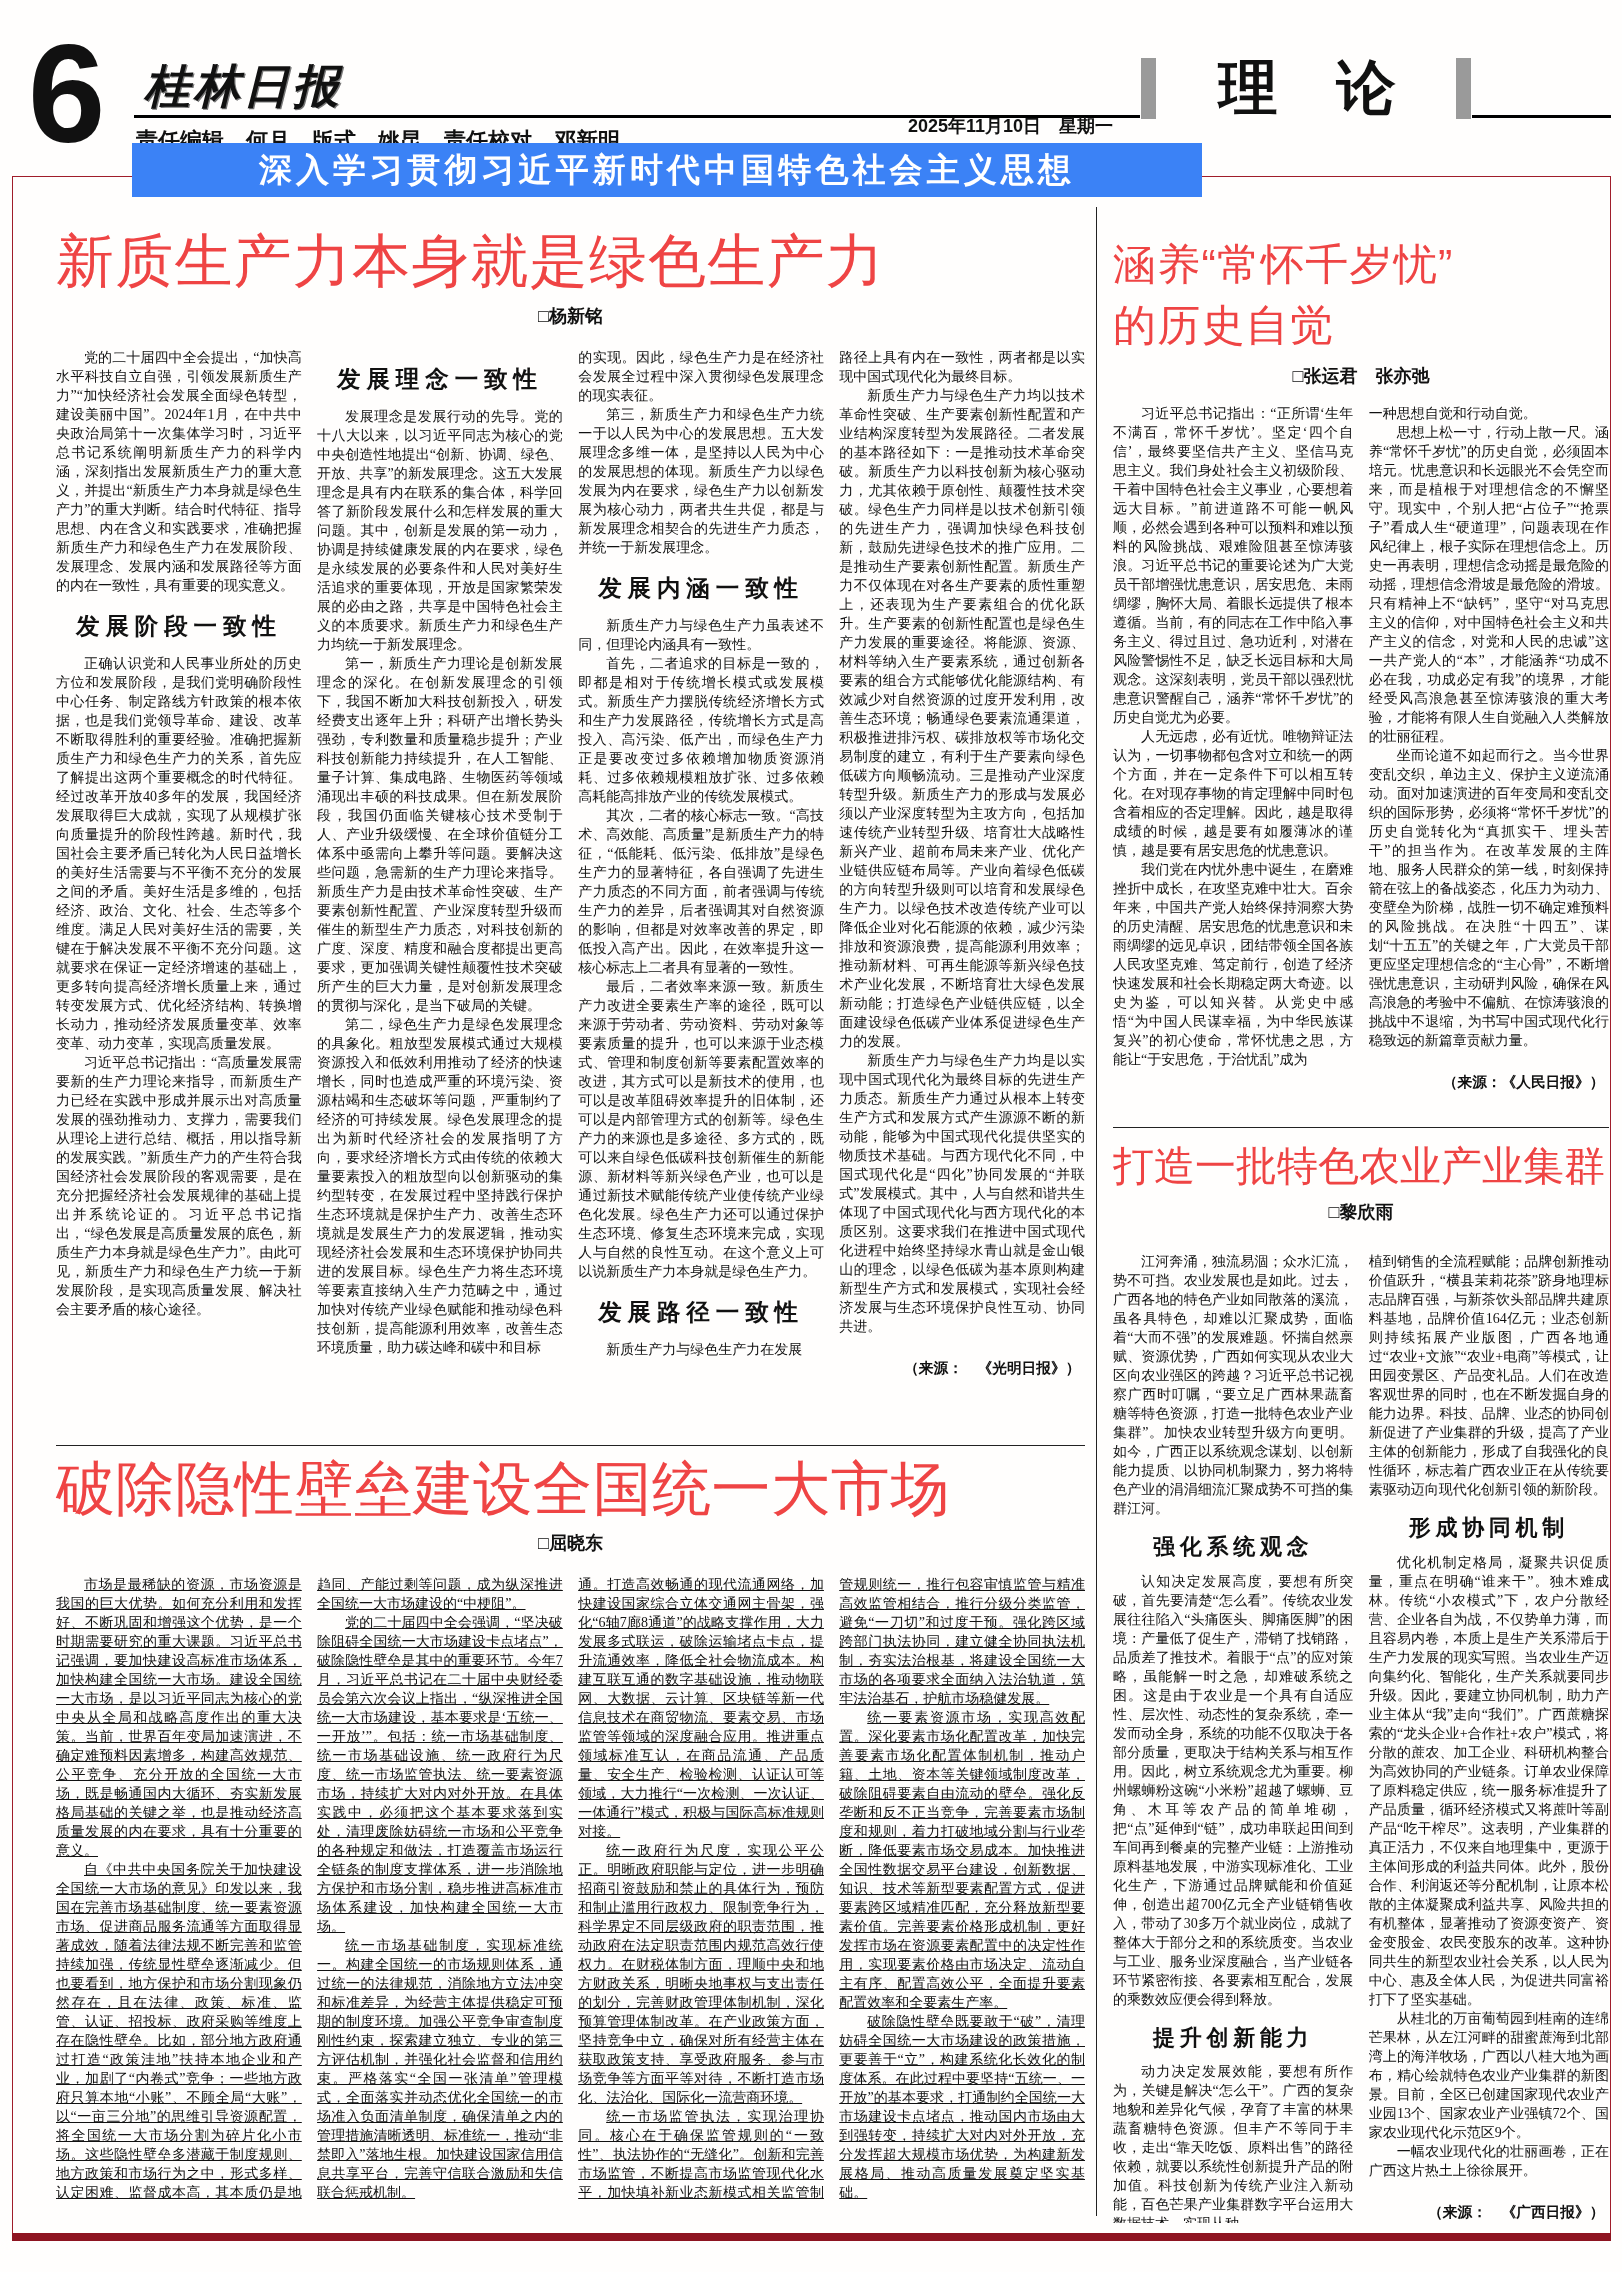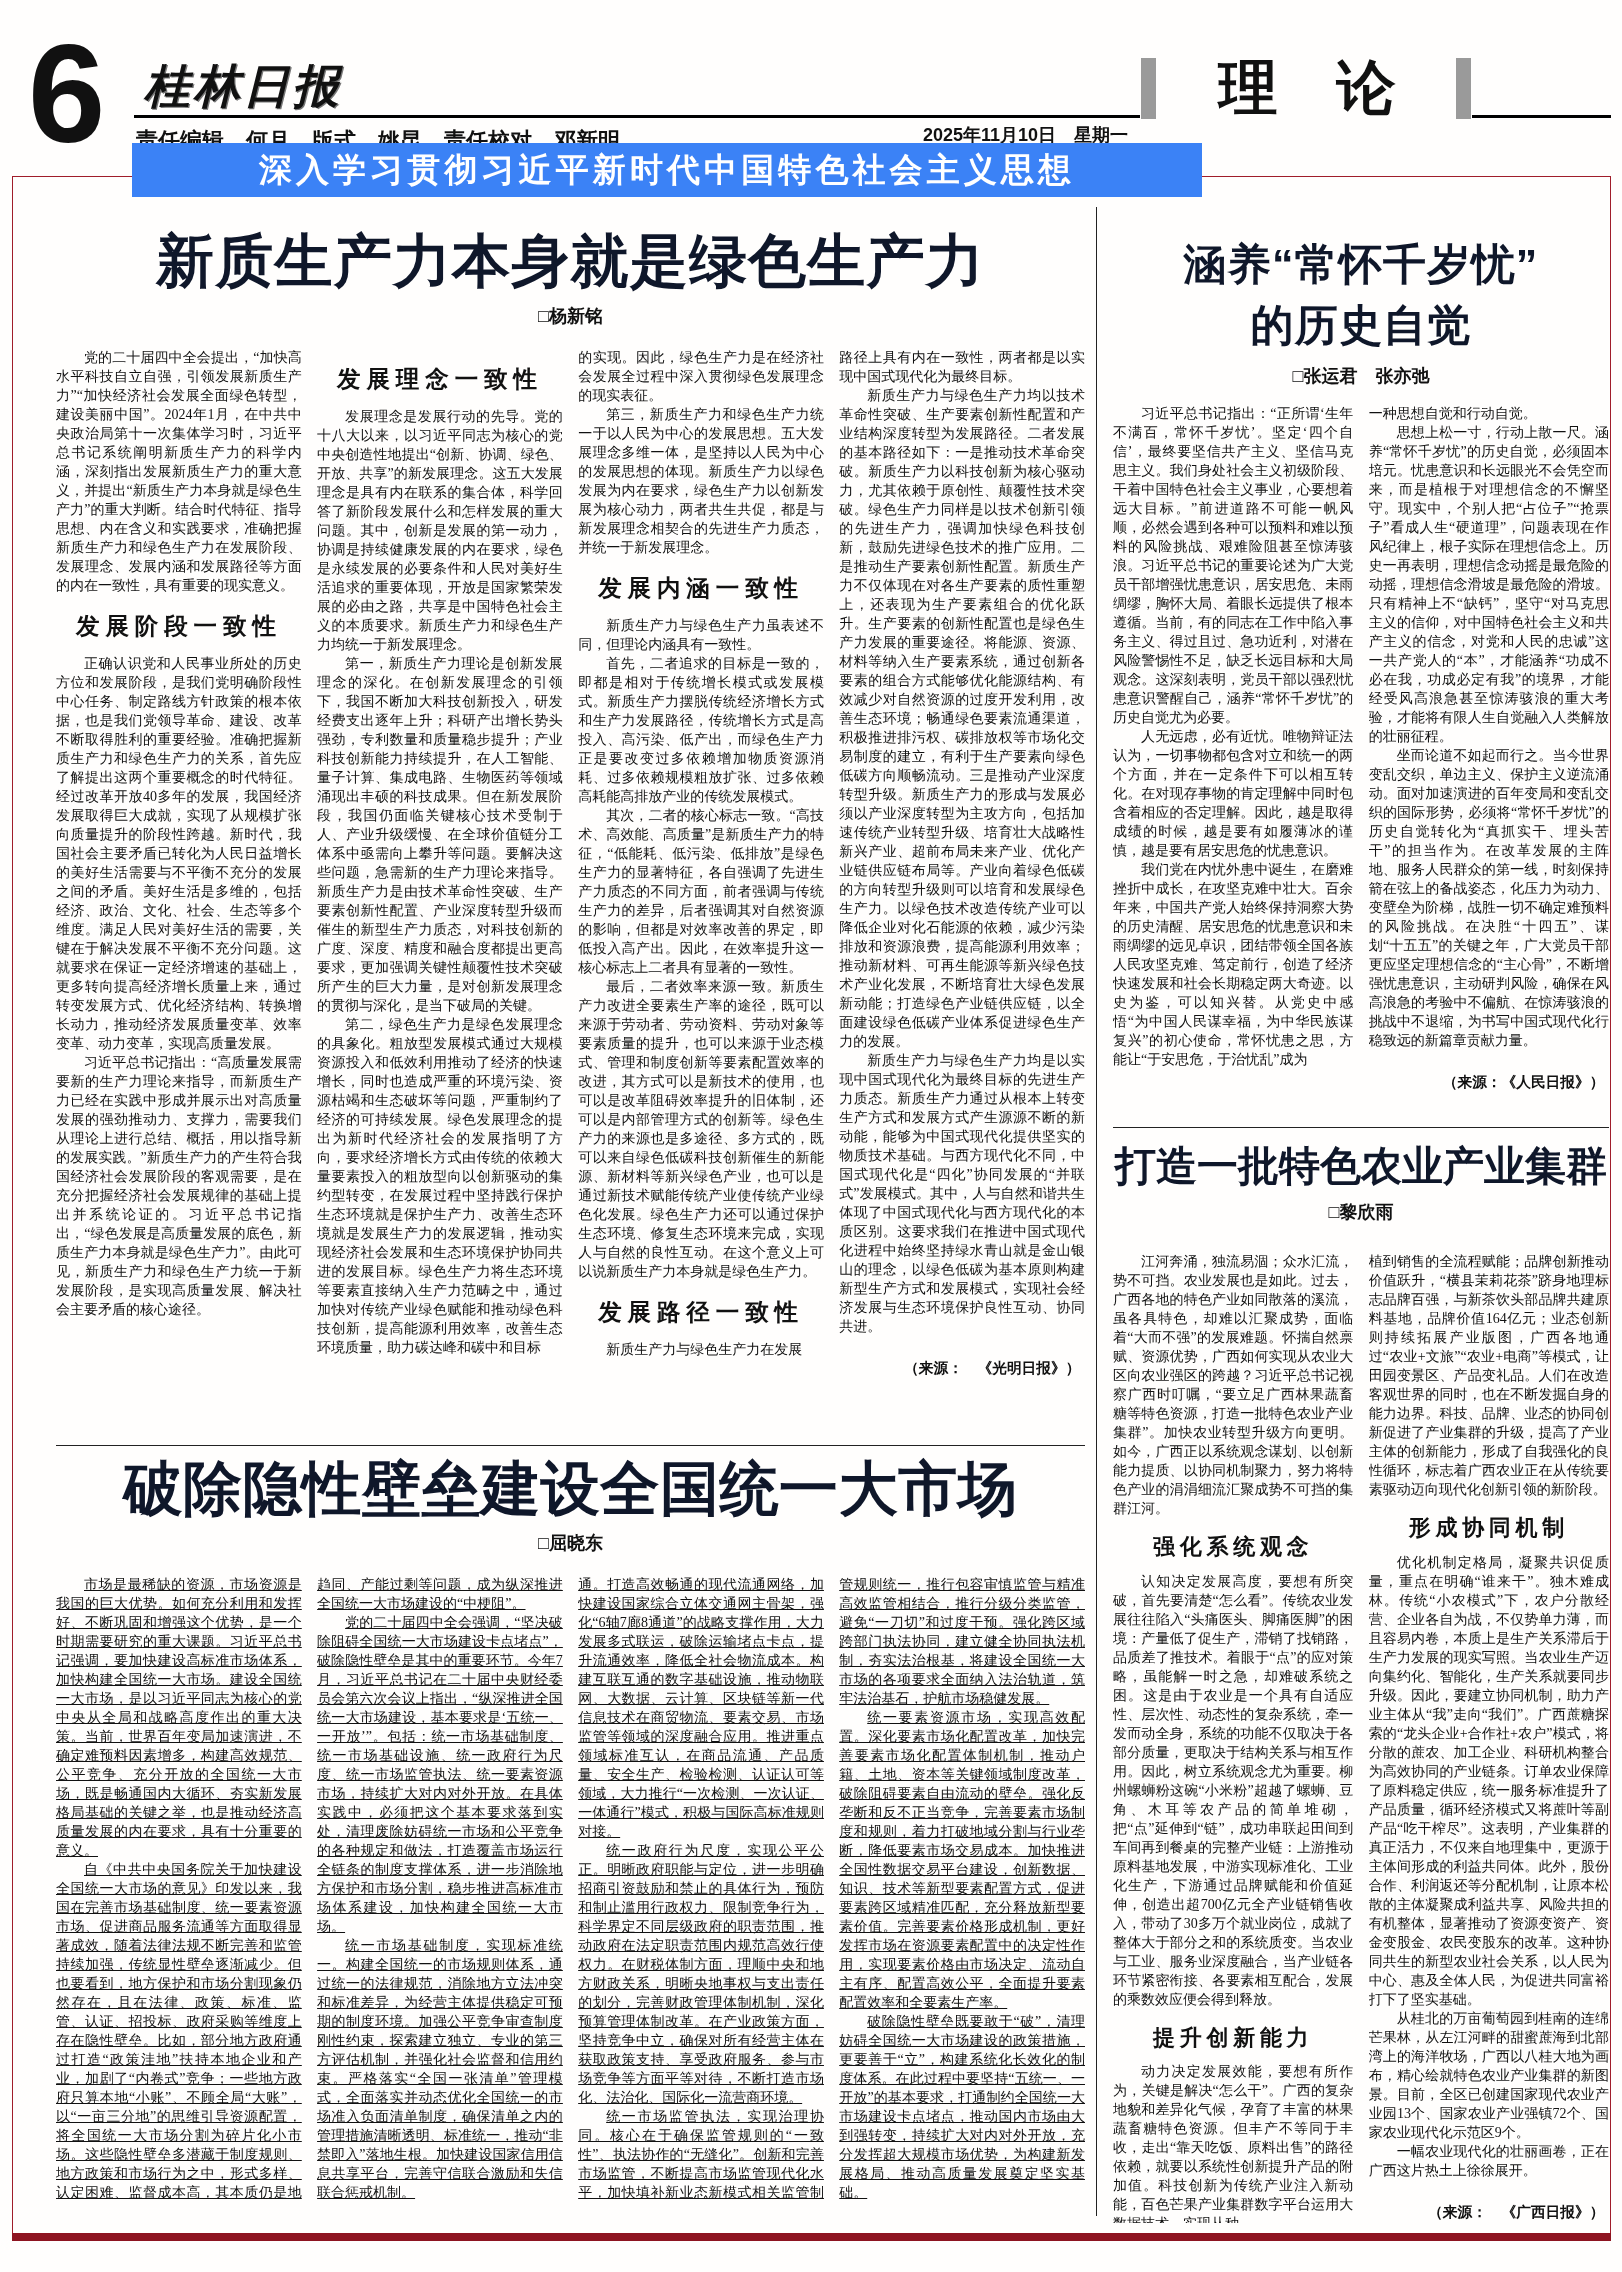--- a/index.html
+++ b/index.html
@@ -8,41 +8,41 @@
   
   .pageno{position:absolute;left:28px;top:23.5px;font-size:139px;font-weight:900;line-height:1;
           font-family:"Liberation Sans","DejaVu Sans",sans-serif;}
   .masthead{position:absolute;left:130px;top:56px;font-size:46px;font-weight:900;font-style:italic;
             letter-spacing:3.5px;font-family:"DejaVu Serif","Liberation Serif",serif;text-shadow:1.2px 1.2px 0 #777;margin-left:14px;}
   .rule{position:absolute;height:2.9px;background:#000;}
   .rule-left{left:134px;top:115px;width:1006px;}
   .rule-right{left:1472px;top:115px;width:139px;}
   .staff{position:absolute;left:136px;top:126px;font-size:22px;font-weight:700;
          font-family:"Liberation Sans","DejaVu Sans",sans-serif;}
-  .dateline{position:absolute;left:893px;top:123px;width:235px;text-align:right;font-size:18px;font-weight:700;
+  .dateline{position:absolute;left:893px;top:114px;width:235px;text-align:center;font-size:18px;font-weight:700;
             font-family:"Liberation Sans","DejaVu Sans",sans-serif;}
   .gbar{position:absolute;top:58px;width:15.3px;height:61px;background:#9a9a9a;}
   .gbar-l{left:1141px;}
   .gbar-r{left:1456px;}
   .sectiontitle{position:absolute;left:1166px;top:49px;width:282px;text-align:center;font-size:59px;
                 font-weight:900;font-family:"DejaVu Serif","Liberation Serif",serif;}
   
   .banner{position:absolute;left:132px;top:143px;width:1070px;height:54px;background:#3b82f6;color:#fff;
           font-size:33px;font-weight:900;line-height:54px;text-align:center;letter-spacing:4.1px;
           font-family:"Liberation Sans","DejaVu Sans",sans-serif;}
   .frame{position:absolute;left:11.8px;top:176px;width:1599px;height:2063px;border:1.8px solid #a01d2a;
          box-sizing:border-box;}
   .bottombar{position:absolute;left:11.8px;top:2233px;width:1599px;height:7.6px;background:#8e1420;}
   .vsep{position:absolute;left:1096px;top:207px;width:1.2px;height:2009px;background:#222;}
   .hsep{position:absolute;height:1.2px;background:#222;}
   .hsep-left{left:56px;top:1445px;width:1029px;}
   .hsep-right{left:1113px;top:1127px;width:496px;}
   
   .art{position:absolute;}
-  .hl{font-family:"Liberation Sans","DejaVu Sans",sans-serif;font-weight:700;text-align:center;color:#0f172a;}
+  .hl{font-family:"Liberation Sans","DejaVu Sans",sans-serif;font-weight:400;color:#ef4444;}
   .hl-main{font-size:58px;line-height:1.15;letter-spacing:1.2px;margin-bottom:9.4px;}
   .hl-market{font-size:59px;line-height:1.12;letter-spacing:0.6px;margin-bottom:8.2px;}
   .hl-hist{font-size:43px;line-height:1.42;letter-spacing:1.2px;}
   .hl-agri{font-size:41px;line-height:1.25;}
   .byline{text-align:center;font-size:18px;font-weight:700;margin:9.4px 0 20px 0;
           font-family:"Liberation Sans","DejaVu Sans",sans-serif;}
   .cols{display:flex;gap:15.3px;overflow:hidden;}
   .col{flex:1 1 0;overflow:hidden;}
   .b-p,.b-pc{font-size:14px;line-height:19px;text-align:justify;margin:0;}
   .b-p{text-indent:2em;}

